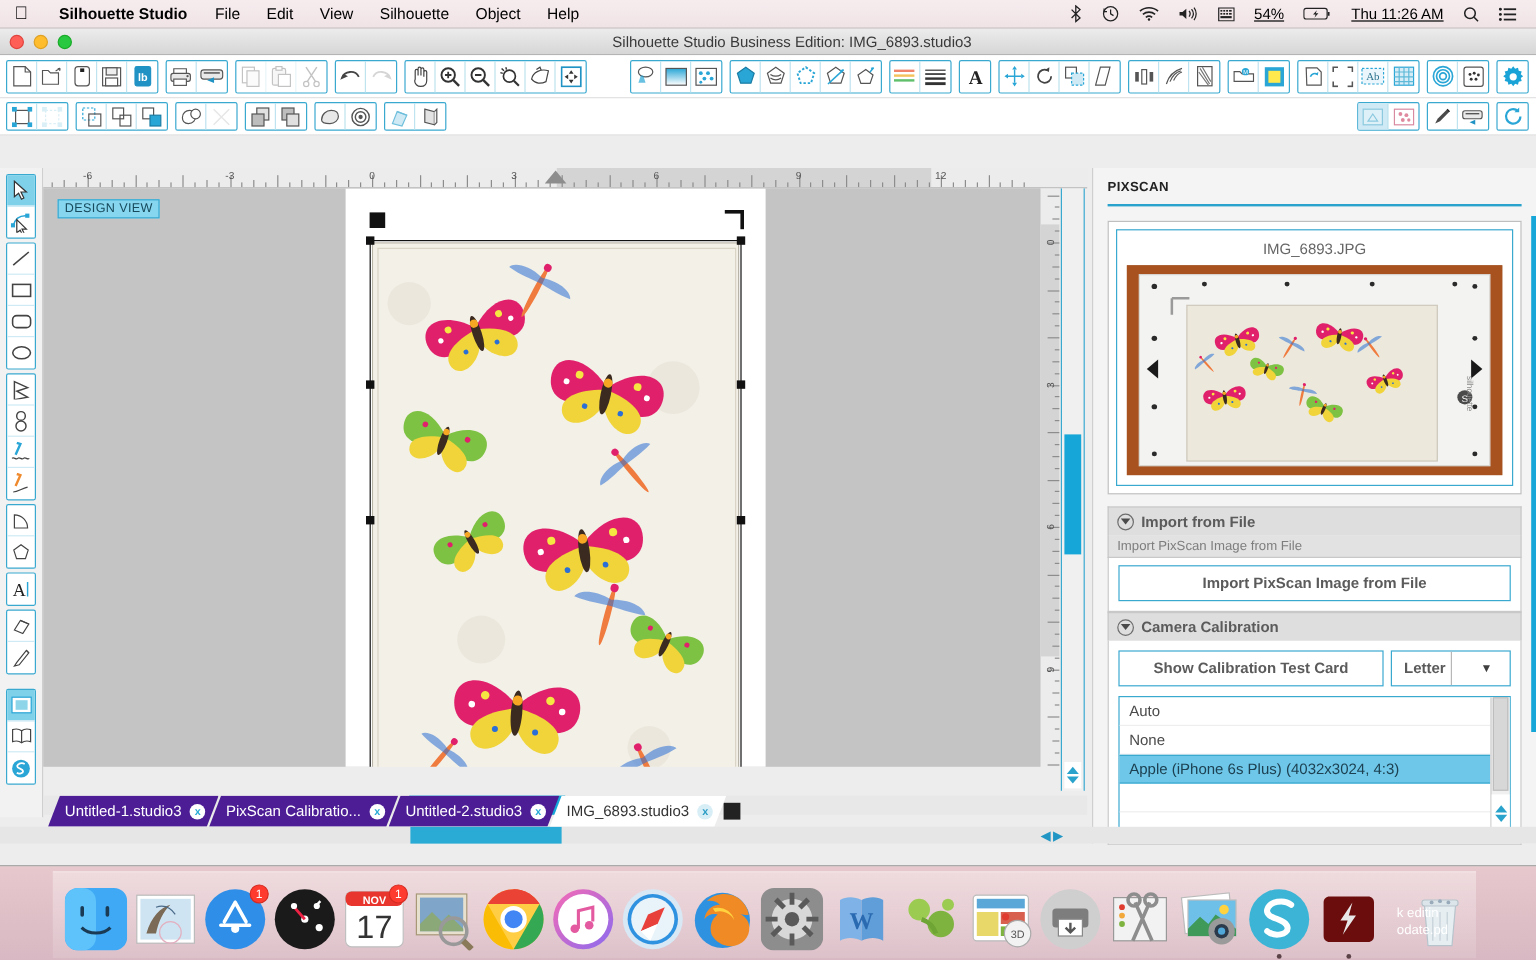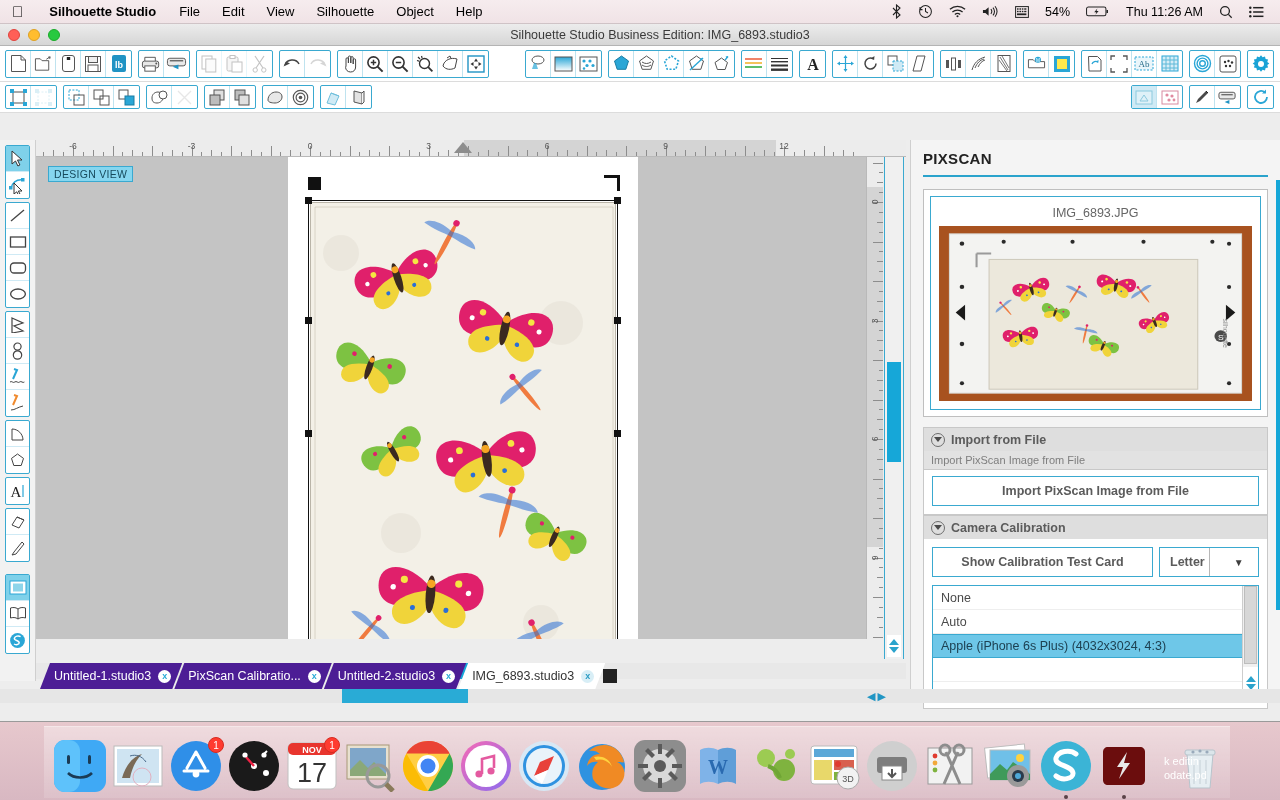--- a/index.html
+++ b/index.html
@@ -15,21 +15,21 @@
   .menubar {
     position: absolute; top: 0; left: 0; width: 1280px; height: 24px;
     background: linear-gradient(#f6ecee, #f0e3e6);
     border-bottom: 1px solid #cfc3c6;
     display: flex; align-items: center;
     font-size: 13px; color: #000;
   }
   .menubar .apple { padding: 0 14px 0 12px; font-size: 15px; line-height: 1; }
   .menubar .appname { font-weight: bold; padding: 0 12px; }
   .menubar .mi { padding: 0 11px; }
-  .menubar .right { margin-left: auto; display: flex; align-items: center; padding-right: 8px; }
+  .menubar .right { margin-left: auto; display: flex; align-items: center; padding-right: 8px; text-decoration: underline; }
   .menubar .right > * { padding: 0 8px; font-size: 12.5px; display:flex; align-items:center; }
   .mb-icon svg { display: block; }
 
   
   .window {
     position: absolute; top: 24px; left: 0; width: 1280px; height: 698px;
     background: #ededed;
     border-bottom: 1px solid #9a9a9a;
   }
   .titlebar {
@@ -139,21 +139,21 @@
     background: #e8e8e8;
   }
   .hthumb { position:absolute; left: 305px; width: 130px; top:0; bottom:0; background:#16a7d8; }
 
   
   .panel {
     position: absolute; right: 0; top: 116px; width: 370px; bottom: 18px;
     background: #f4f4f4; border-left: 1px solid #cfcfcf;
     padding: 10px 12px;
   }
-  .panel-title { font-size: 15px; font-weight: bold; color: #222; letter-spacing: .3px; }
+  .panel-title { font-size: 11px; font-weight: bold; color: #222; letter-spacing: .3px; }
   .panel-rule { height: 2px; background: #2aa3cc; margin: 8px 0 12px; }
   .preview-outer { border: 1px solid #bfbfbf; background:#fff; padding: 6px; }
   .preview-inner { border: 1px solid #3aa9d0; background: #fff; padding: 6px 8px 8px; }
   .preview-name { text-align:center; font-size: 12.5px; color: #666; padding: 3px 0 6px; }
   .preview-img {
     height: 175px; background: #9e4d1c; position: relative; overflow:hidden;
   }
   .sec-head {
     background: #dedede; border: 1px solid #c8c8c8; border-bottom:none;
     height: 24px; display:flex; align-items:center; gap:6px; padding: 0 7px;
@@ -1280,22 +1280,22 @@
         <div class="row">
           <div class="btn" style="flex:1">Show Calibration Test Card</div>
           <div class="select">
             <span>Letter</span>
             <span class="arr">▼</span>
           </div>
         </div>
 
         <div class="listbox">
           <div class="listcol">
+            <div class="lrow">Auto</div>
             <div class="lrow">None</div>
-            <div class="lrow">Auto</div>
             <div class="lrow sel">Apple (iPhone 6s Plus) (4032x3024, 4:3)</div>
             <div class="lrow"></div>
           </div>
           <div class="lscroll">
             <div class="lsthumb"></div>
             <div class="lsarrow">
               <div class="tri-u"></div>
                 <div class="tri-d"></div>
             </div>
           </div>

